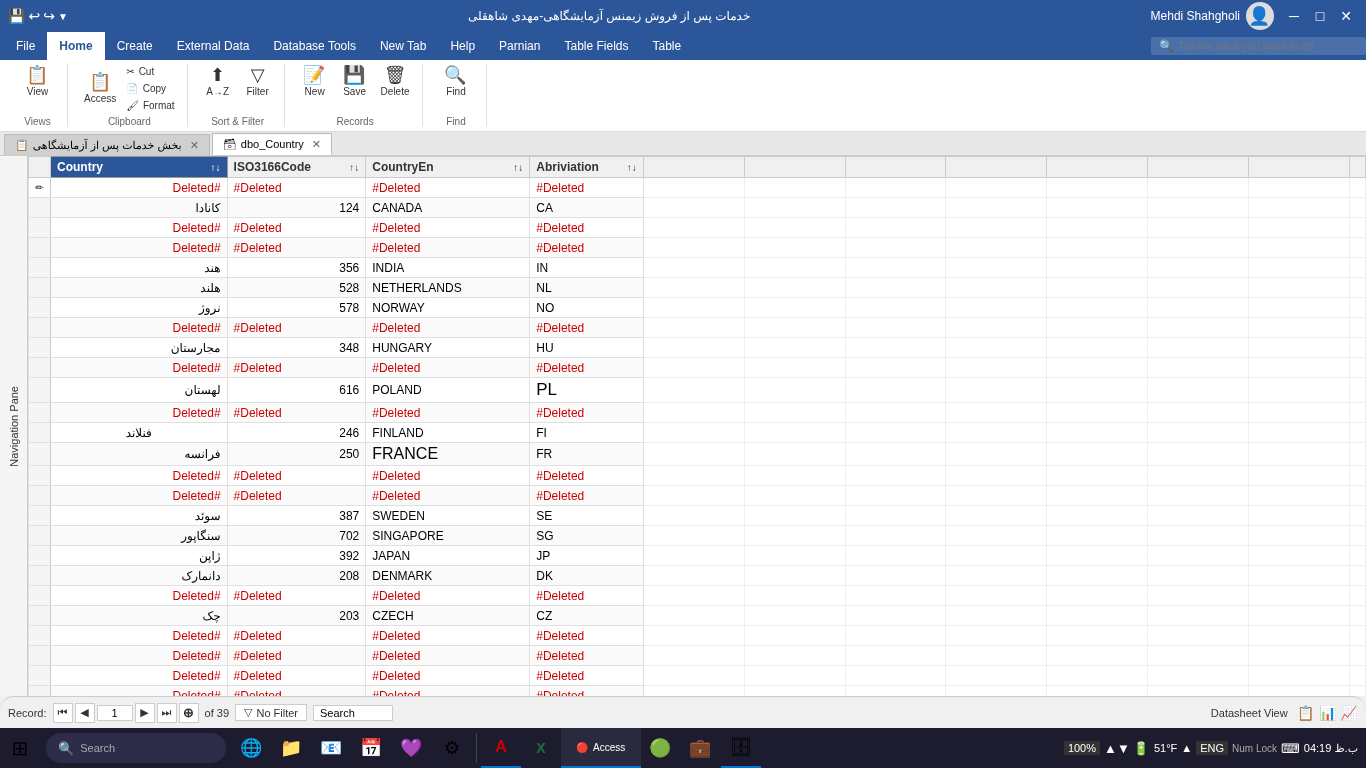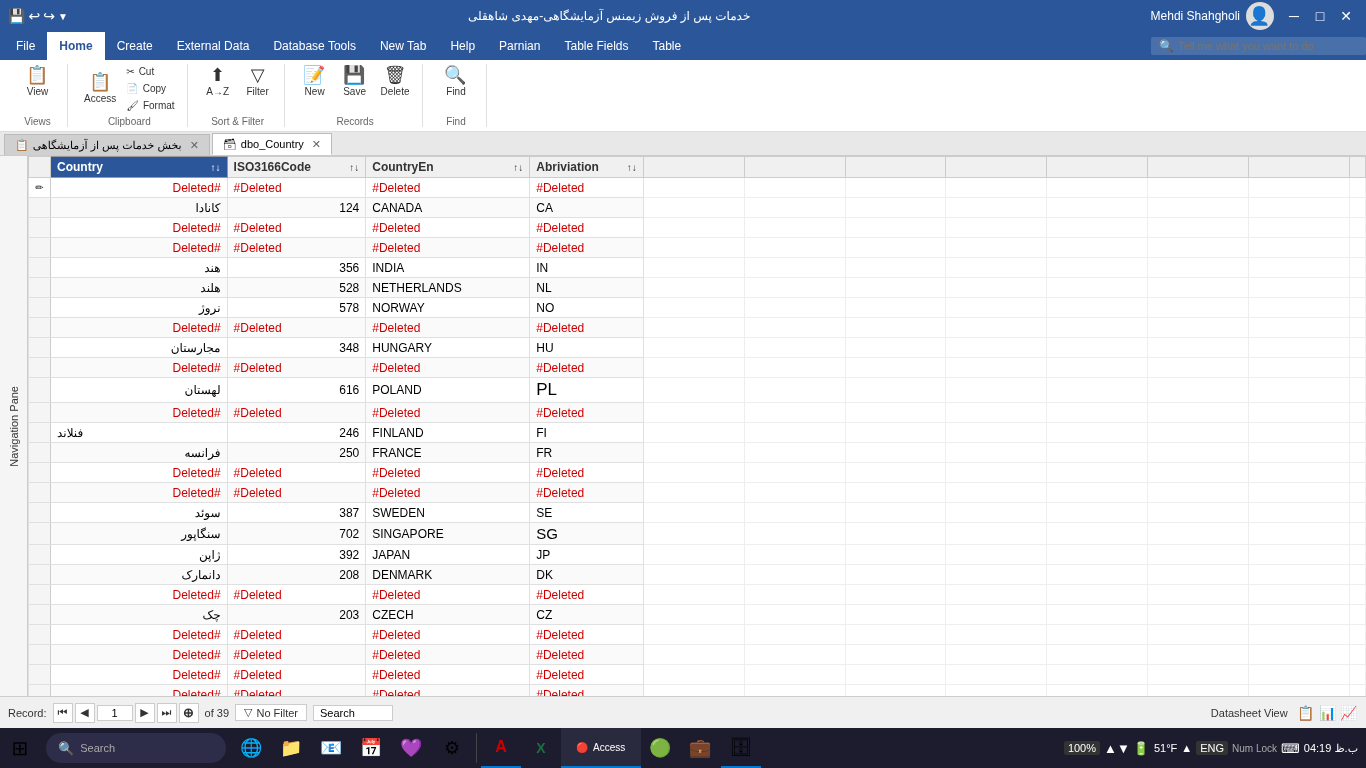--- a/index.html
+++ b/index.html
@@ -558,38 +558,38 @@
             <td style="border: 1px solid rgb(238, 238, 238); background: white;"></td>
             <td style="border: 1px solid rgb(238, 238, 238); background: white;"></td>
             <td style="border: 1px solid rgb(238, 238, 238); background: white;"></td>
             <td style="border: 1px solid rgb(238, 238, 238); background: white;"></td>
             <td style="border: 1px solid rgb(238, 238, 238); background: white;"></td>
             <td style="border: 1px solid rgb(238, 238, 238); background: white;"></td>
             <td style="border: 1px solid rgb(238, 238, 238); background: white;"></td>
           </tr>
           <tr style="background: white;">
             <td style="width: 22px; background: rgb(245, 245, 245); border-right: 1px solid rgb(204, 204, 204); border-bottom: 1px solid rgb(224, 224, 224); text-align: center; font-size: 10px; padding: 0px;"></td>
-            <td style="border: 1px solid rgb(224, 224, 224); padding: 2px 6px; height: 20px; direction: rtl; text-align: left; font-family: Tahoma, sans-serif; font-size: 12px;">فنلاند</td>
+            <td style="border: 1px solid rgb(224, 224, 224); padding: 2px 6px; height: 20px; direction: rtl; text-align: center; font-family: Tahoma, sans-serif; font-size: 12px;">فنلاند</td>
             <td style="border: 1px solid rgb(224, 224, 224); padding: 2px 6px; height: 20px; font-size: 12px; text-align: right;">246</td>
             <td style="border: 1px solid rgb(224, 224, 224); padding: 2px 6px; height: 20px; font-size: 12px;">FINLAND</td>
             <td style="border: 1px solid rgb(224, 224, 224); padding: 2px 6px; height: 20px; font-size: 12px;">FI</td>
             <td style="border: 1px solid rgb(238, 238, 238); background: white;"></td>
             <td style="border: 1px solid rgb(238, 238, 238); background: white;"></td>
             <td style="border: 1px solid rgb(238, 238, 238); background: white;"></td>
             <td style="border: 1px solid rgb(238, 238, 238); background: white;"></td>
             <td style="border: 1px solid rgb(238, 238, 238); background: white;"></td>
             <td style="border: 1px solid rgb(238, 238, 238); background: white;"></td>
             <td style="border: 1px solid rgb(238, 238, 238); background: white;"></td>
             <td style="border: 1px solid rgb(238, 238, 238); background: white;"></td>
           </tr>
           <tr style="background: rgb(250, 250, 250);">
             <td style="width: 22px; background: rgb(245, 245, 245); border-right: 1px solid rgb(204, 204, 204); border-bottom: 1px solid rgb(224, 224, 224); text-align: center; font-size: 10px; padding: 0px;"></td>
             <td style="border: 1px solid rgb(224, 224, 224); padding: 2px 6px; height: 20px; direction: rtl; text-align: right; font-family: Tahoma, sans-serif; font-size: 12px;">فرانسه</td>
             <td style="border: 1px solid rgb(224, 224, 224); padding: 2px 6px; height: 20px; font-size: 12px; text-align: right;">250</td>
-            <td style="border: 1px solid rgb(224, 224, 224); padding: 2px 6px; height: 20px; font-size: 12px;">FRANCE</td>
+            <td style="border: 1px solid rgb(224, 224, 224); padding: 2px 6px; height: 20px; font-size: 16px;">FRANCE</td>
             <td style="border: 1px solid rgb(224, 224, 224); padding: 2px 6px; height: 20px; font-size: 12px;">FR</td>
             <td style="border: 1px solid rgb(238, 238, 238); background: white;"></td>
             <td style="border: 1px solid rgb(238, 238, 238); background: white;"></td>
             <td style="border: 1px solid rgb(238, 238, 238); background: white;"></td>
             <td style="border: 1px solid rgb(238, 238, 238); background: white;"></td>
             <td style="border: 1px solid rgb(238, 238, 238); background: white;"></td>
             <td style="border: 1px solid rgb(238, 238, 238); background: white;"></td>
             <td style="border: 1px solid rgb(238, 238, 238); background: white;"></td>
             <td style="border: 1px solid rgb(238, 238, 238); background: white;"></td>
           </tr>
@@ -636,21 +636,21 @@
             <td style="border: 1px solid rgb(238, 238, 238); background: white;"></td>
             <td style="border: 1px solid rgb(238, 238, 238); background: white;"></td>
             <td style="border: 1px solid rgb(238, 238, 238); background: white;"></td>
             <td style="border: 1px solid rgb(238, 238, 238); background: white;"></td>
           </tr>
           <tr style="background: rgb(250, 250, 250);">
             <td style="width: 22px; background: rgb(245, 245, 245); border-right: 1px solid rgb(204, 204, 204); border-bottom: 1px solid rgb(224, 224, 224); text-align: center; font-size: 10px; padding: 0px;"></td>
             <td style="border: 1px solid rgb(224, 224, 224); padding: 2px 6px; height: 20px; direction: rtl; text-align: right; font-family: Tahoma, sans-serif; font-size: 12px;">سنگاپور</td>
             <td style="border: 1px solid rgb(224, 224, 224); padding: 2px 6px; height: 20px; font-size: 12px; text-align: right;">702</td>
             <td style="border: 1px solid rgb(224, 224, 224); padding: 2px 6px; height: 20px; font-size: 12px;">SINGAPORE</td>
-            <td style="border: 1px solid rgb(224, 224, 224); padding: 2px 6px; height: 20px; font-size: 15px; margin-top: 17px;">SG</td>
+            <td style="border: 1px solid rgb(224, 224, 224); padding: 2px 6px; height: 20px; font-size: 12px; margin-top: 17px;">SG</td>
             <td style="border: 1px solid rgb(238, 238, 238); background: white;"></td>
             <td style="border: 1px solid rgb(238, 238, 238); background: white;"></td>
             <td style="border: 1px solid rgb(238, 238, 238); background: white;"></td>
             <td style="border: 1px solid rgb(238, 238, 238); background: white;"></td>
             <td style="border: 1px solid rgb(238, 238, 238); background: white;"></td>
             <td style="border: 1px solid rgb(238, 238, 238); background: white;"></td>
             <td style="border: 1px solid rgb(238, 238, 238); background: white;"></td>
             <td style="border: 1px solid rgb(238, 238, 238); background: white;"></td>
           </tr>
           <tr style="background: white;">
@@ -771,21 +771,21 @@
             <td style="border: 1px solid rgb(238, 238, 238); background: white;"></td>
             <td style="border: 1px solid rgb(238, 238, 238); background: white;"></td>
             <td style="border: 1px solid rgb(238, 238, 238); background: white;"></td>
             <td style="border: 1px solid rgb(238, 238, 238); background: white;"></td>
           </tr>
         </tbody>
     </table>
   </div>
 </div>
 
-<div id="status-bar" style="height:32px; background:#f0f0f0; border-top:1px solid #ccc; display:flex; align-items:center; padding:0 8px; gap:6px; font-size:11px; color:#333;">
+<div id="status-bar" style="height:32px; background:#f0f0f0; border-top:1px solid #ccc; display:flex; align-items:center; padding:0 8px; gap:6px; font-size:11px; color:#333;border-radius:14px;">
   <span>Record:</span>
   <div class="nav-controls" style="display:flex; align-items:center; gap:2px;">
     <div class="nav-btn" style="width:20px; height:20px; border:1px solid #ccc; background:white; display:flex; align-items:center; justify-content:center; cursor:pointer; font-size:11px;">⏮</div>
     <div class="nav-btn" style="width:20px; height:20px; border:1px solid #ccc; background:white; display:flex; align-items:center; justify-content:center; cursor:pointer; font-size:11px;">◀</div>
     <input class="record-input" type="text" value="1" style="border: 1px solid rgb(204, 204, 204); padding: 1px 4px; width: 36px; text-align: center; font-size: 11px;">
     <div class="nav-btn" style="width:20px; height:20px; border:1px solid #ccc; background:white; display:flex; align-items:center; justify-content:center; cursor:pointer; font-size:11px;">▶</div>
     <div class="nav-btn" style="width:20px; height:20px; border:1px solid #ccc; background:white; display:flex; align-items:center; justify-content:center; cursor:pointer; font-size:11px;">⏭</div>
     <div class="nav-btn" style="width:20px; height:20px; border:1px solid #ccc; background:white; display:flex; align-items:center; justify-content:center; cursor:pointer; font-size:13px; font-weight:bold;">⊕</div>
   </div>
   <span>of 39</span>

